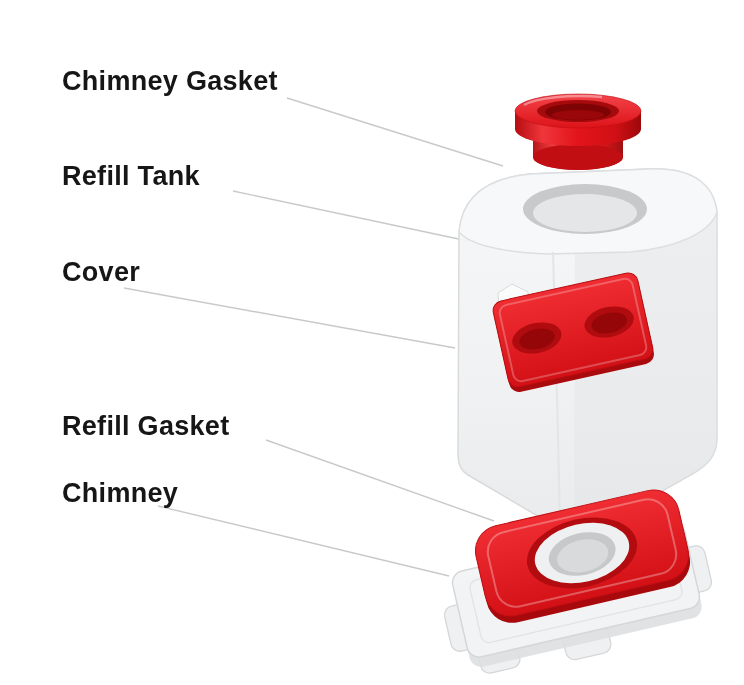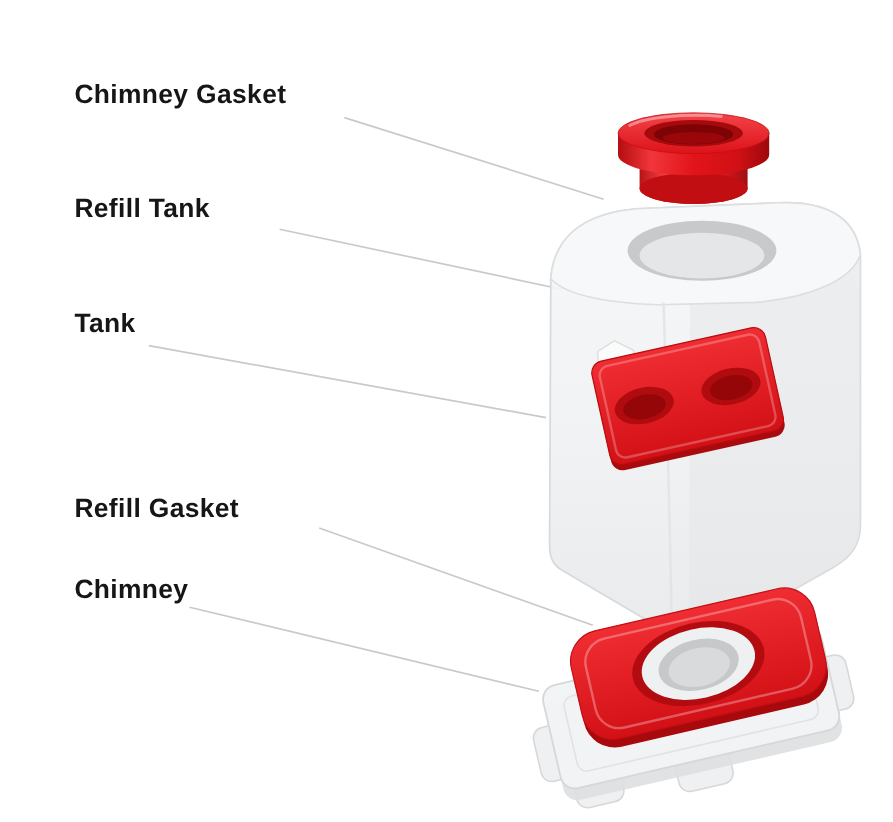--- a/index.html
+++ b/index.html
@@ -14,21 +14,21 @@
   .canvas{
     position:relative;
     width:744px;height:685px;
     background:var(--background);
     font-family:"Liberation Sans", sans-serif;
     overflow:hidden;
   }
   .part-label{
     position:absolute;
     left:62px;
-    font-size:22px;
+    font-size:27px;
     font-weight:600;
     letter-spacing:0.3px;
     color:var(--text);
     white-space:nowrap;
   }
   .illustration{
     position:absolute;
     inset:0;
   }
   .leader{
@@ -125,17 +125,17 @@
       <ellipse cx="578" cy="111" rx="63" ry="17" fill="url(#gCapTop)" stroke="#c10e12" stroke-width="0.6"></ellipse>
       <ellipse cx="578" cy="111" rx="41" ry="11" fill="#a50a0d"></ellipse>
       <ellipse cx="578" cy="112" rx="33" ry="8.5" fill="#7e0305"></ellipse>
       <ellipse cx="578" cy="115" rx="26" ry="5" fill="#99070a"></ellipse>
       <path d="M524,105 A60,14 0 0 1 602,97" stroke="rgba(255,255,255,0.4)" stroke-width="2.5" fill="none"></path>
     </g>
   </svg>
 
   <div class="part-label" style="top:66px">Chimney Gasket</div>
   <div class="part-label" style="top:161px">Refill Tank</div>
-  <div class="part-label" style="top:257px">Tank</div>
+  <div class="part-label" style="top:257px">Cover</div>
   <div class="part-label" style="top:411px">Refill Gasket</div>
   <div class="part-label" style="top:478px">Chimney</div>
 
 </div>
 
 </body></html>

